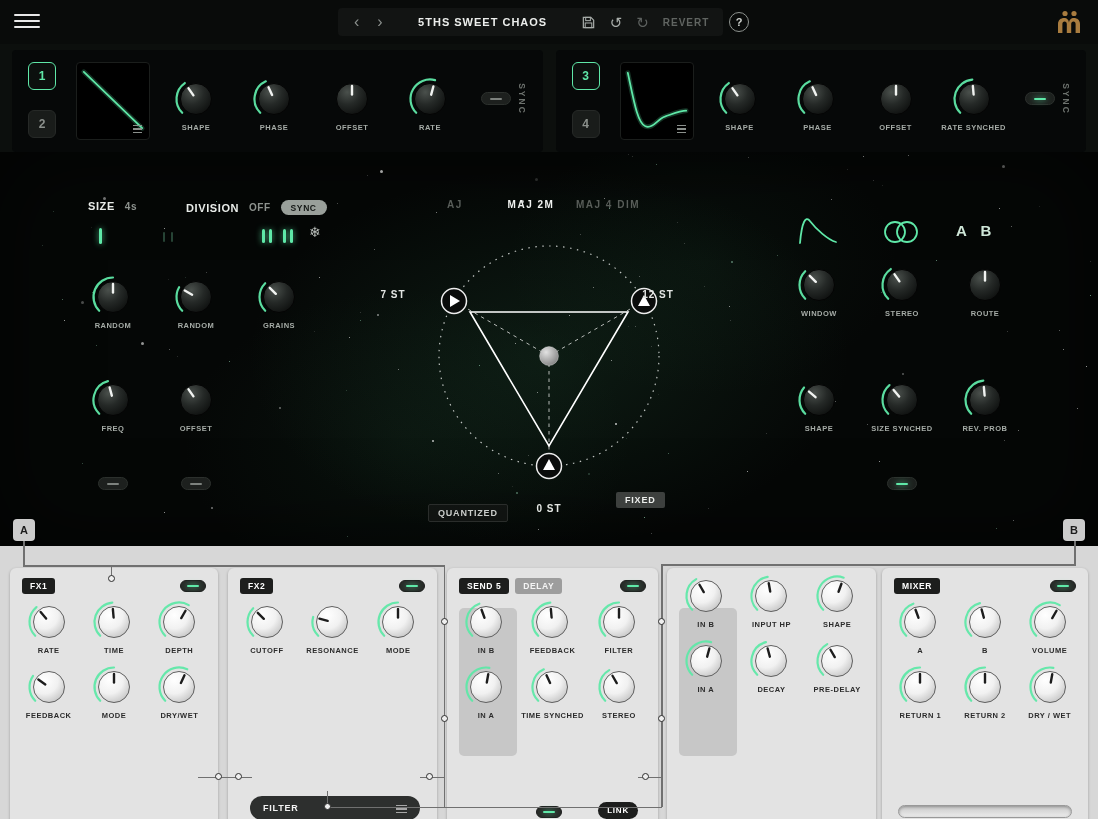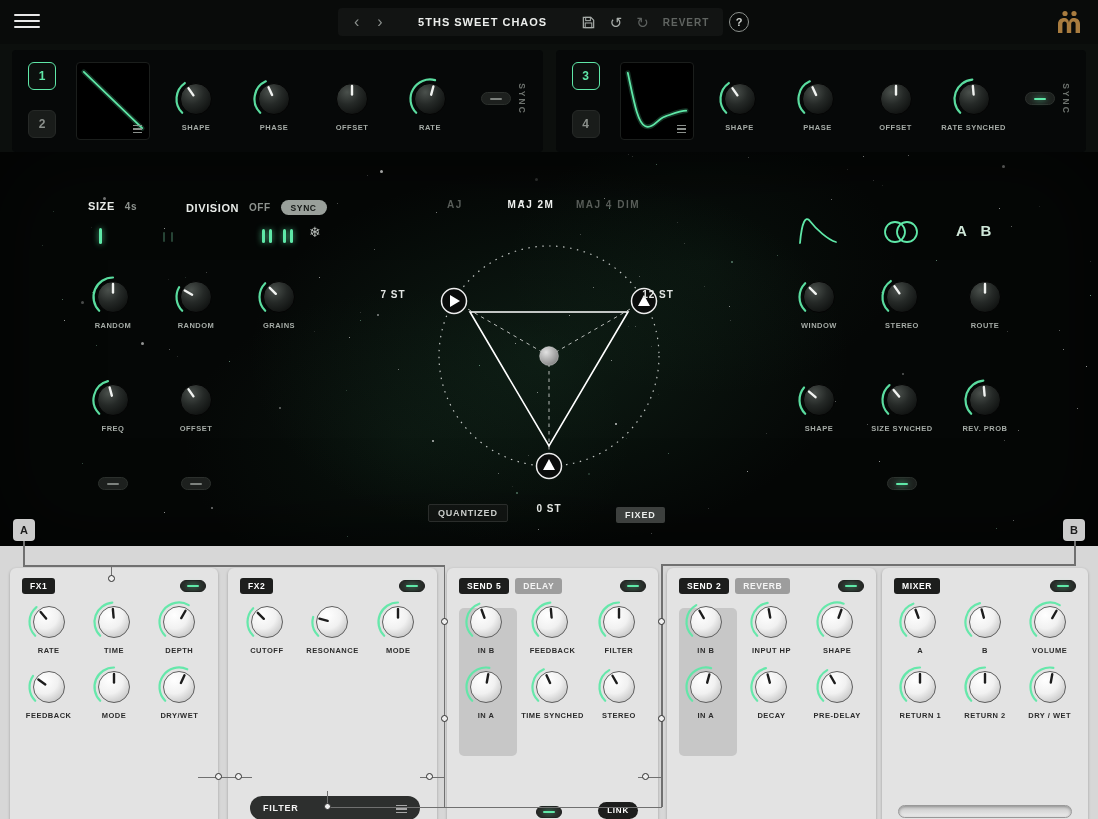--- a/index.html
+++ b/index.html
@@ -464,32 +464,32 @@
       <g>
         <circle cx="189" cy="294" r="12.5" fill="#0a0c0b" stroke="#ededed" stroke-width="1.5"></circle>
         <path d="M183,298 L195,298 L189,287 Z" fill="#ffffff"></path>
       </g>
     </svg>
 
     <div class="marker" style="left:373px;top:137px;width:40px">7 ST</div>
     <div class="marker" style="left:636px;top:137px;width:44px">12 ST</div>
     <div class="marker" style="left:527px;top:351px;width:44px">0 ST</div>
     <div class="mode-btn q" style="left:428px;top:352px">QUANTIZED</div>
-    <div class="mode-btn f" style="left:616px;top:355px">FIXED</div>
+    <div class="mode-btn f" style="left:616px;top:340px">FIXED</div>
 
     <svg class="mid-abs" style="left:798px;top:63px" width="40" height="30" viewBox="0 0 40 30">
       <path d="M2,28 C4,5 8,2 11,5 C18,14 30,25 38,27" fill="none" stroke="#5fe8a8" stroke-width="1.8" stroke-linecap="round"></path>
     </svg>
     <svg class="mid-abs" style="left:878px;top:66px" width="46" height="28" viewBox="0 0 46 28">
       <circle cx="17" cy="14" r="10" fill="none" stroke="#5fe8a8" stroke-width="1.8"></circle>
       <circle cx="29" cy="14" r="10" fill="none" stroke="#5fe8a8" stroke-width="1.8"></circle>
     </svg>
     <div class="ab-text" style="left:956px;top:70px">A B</div>
 
-    <div class="knob-row dark-knobs" style="left:787px;top:123px;gap:19px">
+    <div class="knob-row dark-knobs" style="left:787px;top:111px;gap:19px">
         <div class="knob">
     <svg class="knob-svg" width="44" height="44" viewBox="0 0 44 44">
             <path d="M 8.21 35.79 A 19.5 19.5 0 0 1 8.21 8.21" fill="none" stroke="#5fe8a8" stroke-width="2.2" stroke-linecap="round" opacity=".95"></path>
             <circle cx="22" cy="22" r="15.5" fill="url(#dialDark)" stroke="#040404" stroke-width="1"></circle>
             <line x1="18.818019484660535" y1="18.818019484660535" x2="12.807611844574883" y2="12.80761184457488" stroke="#f1f3f1" stroke-width="2.4" stroke-linecap="round"></line>
           </svg>
     <div class="knob-label">WINDOW</div>
   </div>
         <div class="knob">
     <svg class="knob-svg" width="44" height="44" viewBox="0 0 44 44">
@@ -706,28 +706,20 @@
   </div>
           </div>
         <div class="toggle send-toggle on">
             <span class="tline"></span>
           </div>
         <div class="link-btn">LINK</div>
       </div>
 
       <div class="panel p4">
         <div class="in-strip"></div>
-        <div class="panel-head">
-          <span class="title-badge">SEND 2</span>
-          <span class="type-badge">REVERB</span>
-          <span class="head-spacer"></span>
-          <div class="toggle on">
-              <span class="tline"></span>
-            </div>
-        </div>
         <div class="knob-grid light-knobs">
             <div class="knob">
     <svg class="knob-svg" width="44" height="44" viewBox="0 0 44 44">
                 <path d="M 8.21 35.79 A 19.5 19.5 0 0 1 12.25 5.11" fill="none" stroke="#5fe8a8" stroke-width="2.2" stroke-linecap="round" opacity=".95"></path>
                 <circle cx="22" cy="22" r="15.5" fill="url(#dialLight)" stroke="#606060" stroke-width="1"></circle>
                 <line x1="19.75" y1="18.102885682970026" x2="15.5" y2="10.741669750802297" stroke="#1d1d1d" stroke-width="2.4" stroke-linecap="round"></line>
               </svg>
     <div class="knob-label">IN B</div>
   </div>
             <div class="knob">

